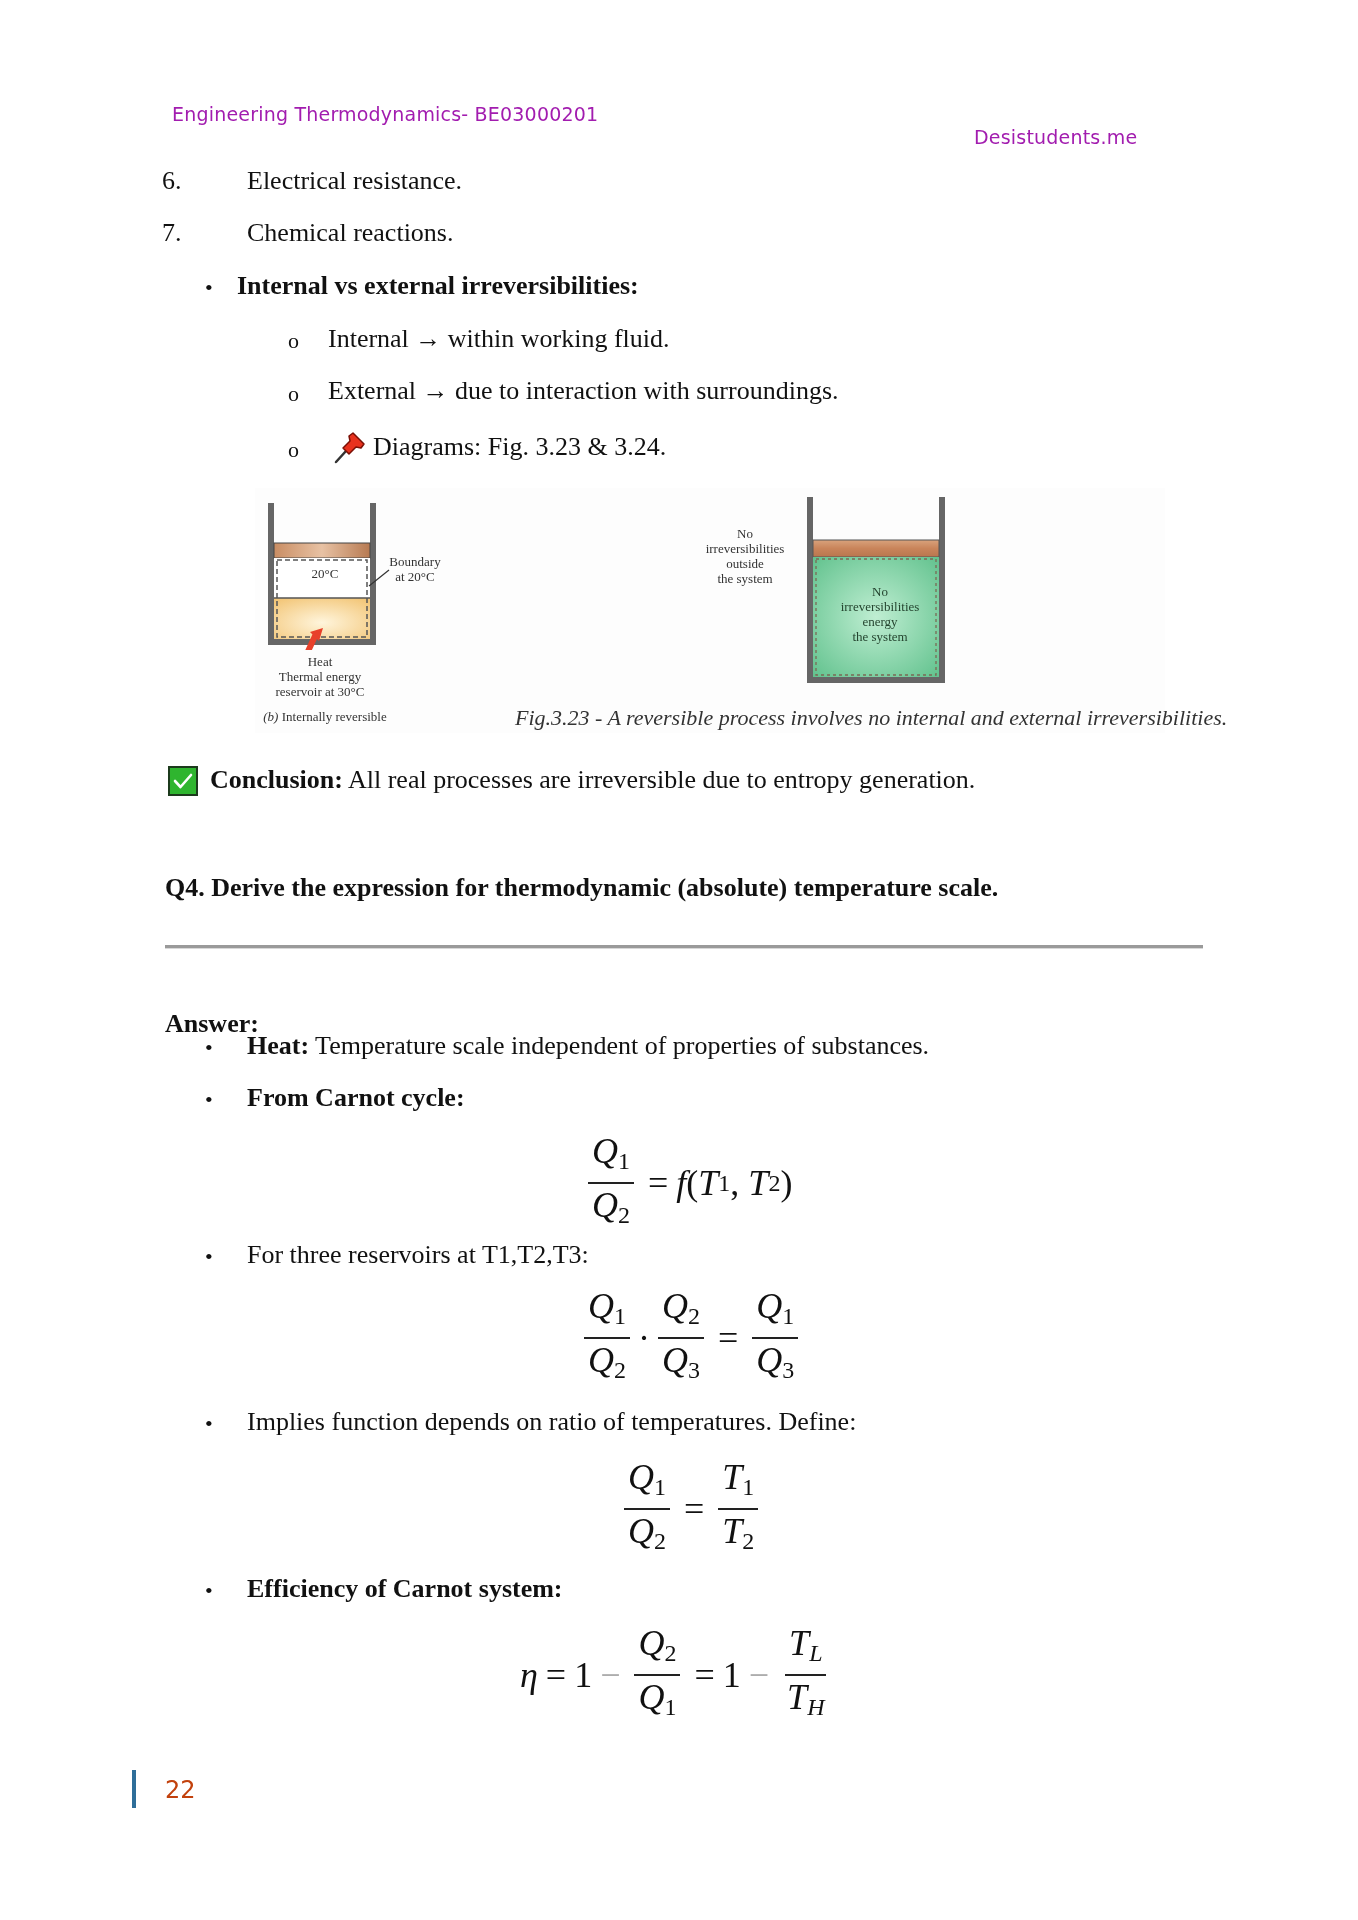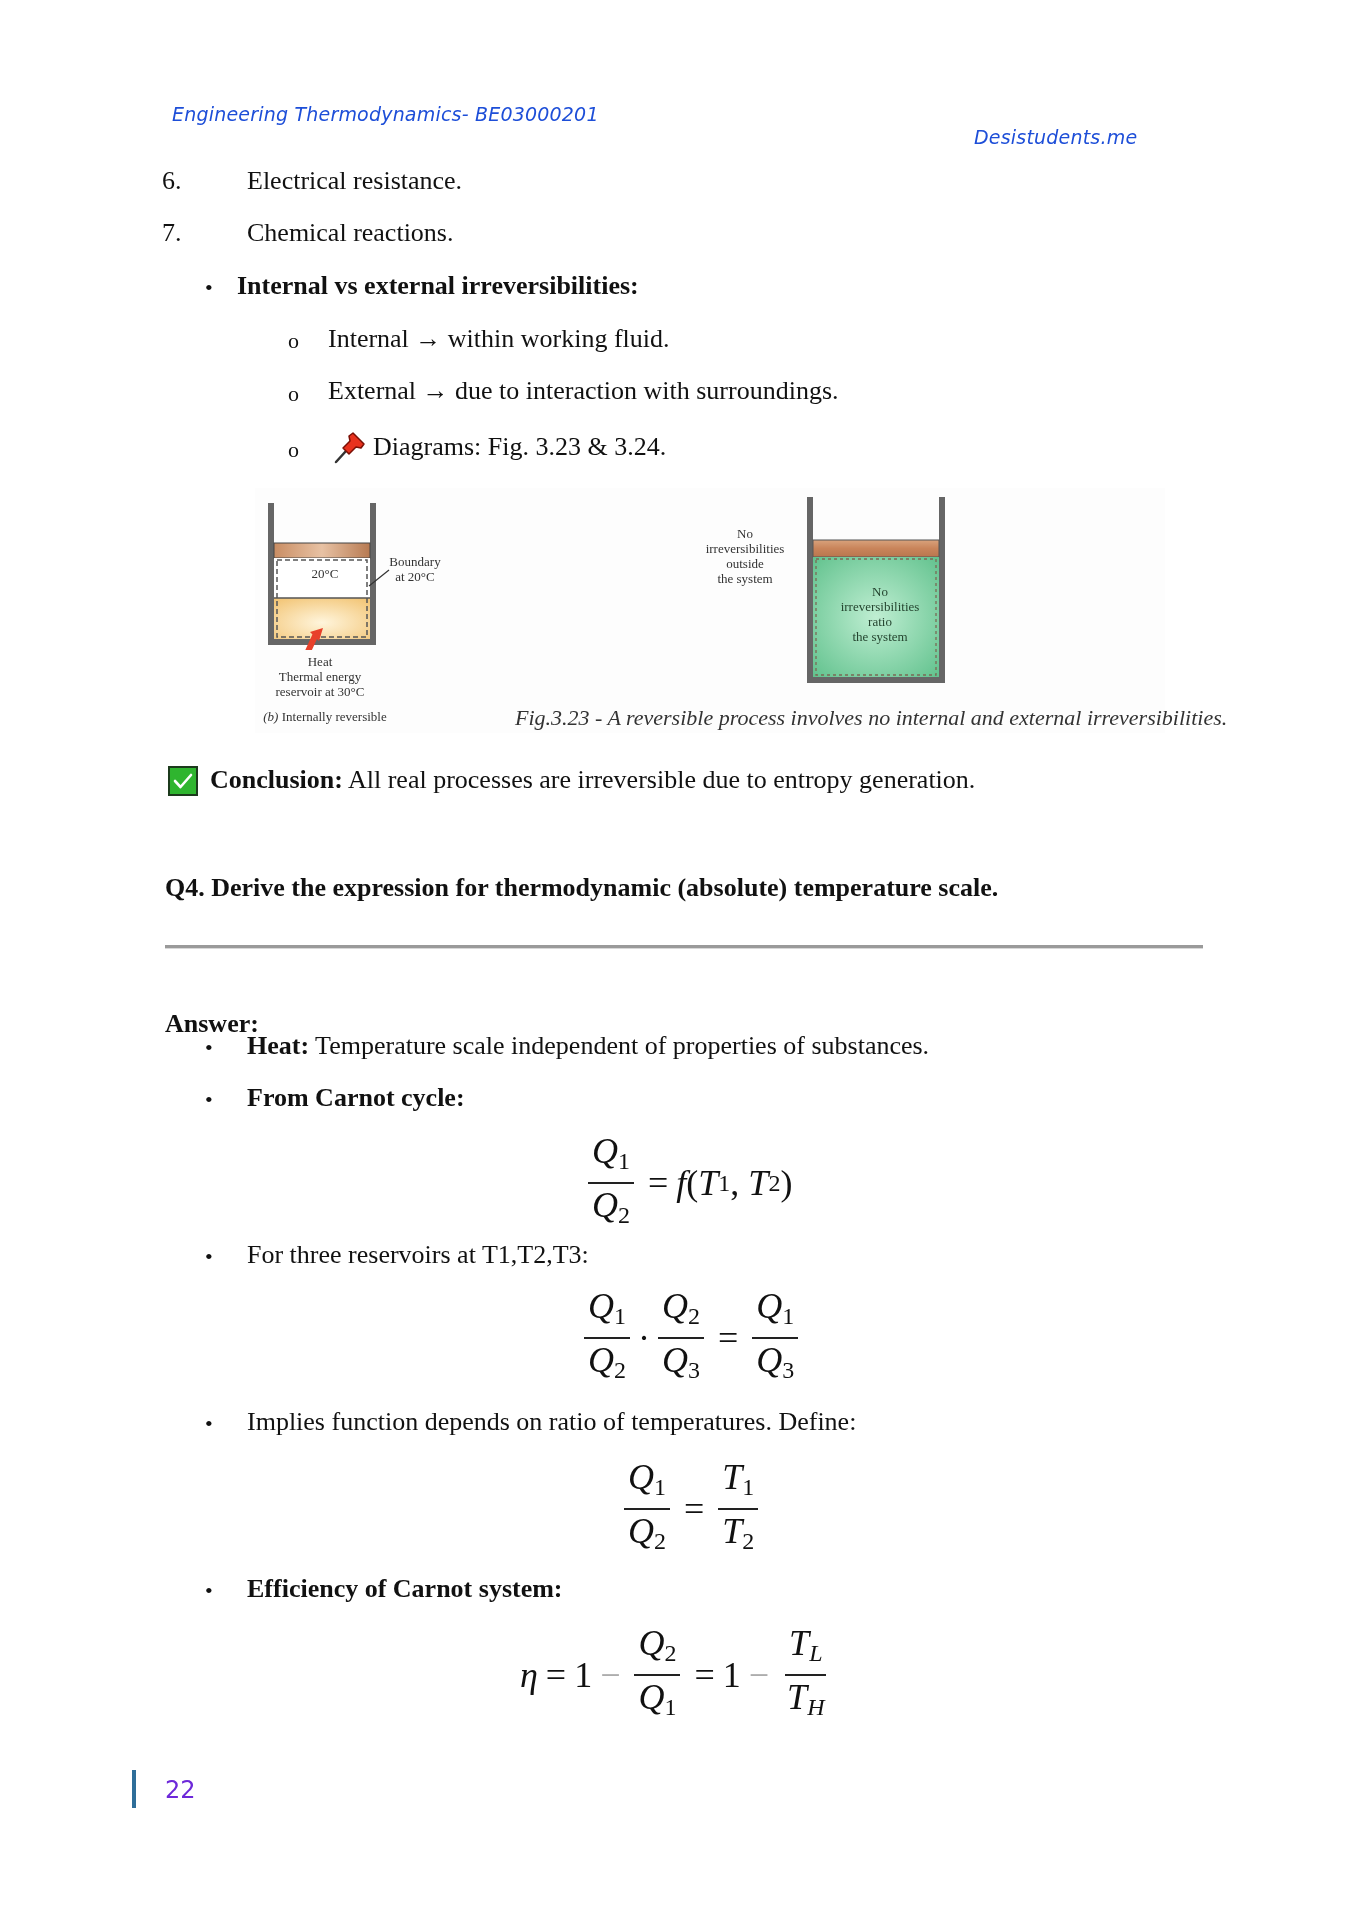--- a/index.html
+++ b/index.html
@@ -1,19 +1,19 @@
 <!DOCTYPE html>
 <html><head>
 <meta charset="utf-8">
 <style>
   html, body { margin:0; padding:0; }
   body { width:1358px; height:1920px; background:#ffffff; position:relative; overflow:hidden;
          font-family:"Liberation Serif", serif; color:#111; }
   .abs { position:absolute; white-space:nowrap; }
-  .hdr { font-family:"DejaVu Sans", sans-serif; font-style:italic; font-size:19px; color:#1d4ed8; top:103px; letter-spacing:0.2px; }
+  .hdr { font-family:"DejaVu Sans", sans-serif; font-size:19px; color:#a21caf; top:103px; letter-spacing:0.2px; }
   .body-t { font-size:26px; line-height:30px; }
   .b { font-weight:bold; }
   .bullet { font-size:22px; }
   .circ { font-size:22px; }
   .fig-t { font-family:"Liberation Serif", serif; font-size:13px; color:#333; text-align:center; line-height:15px; white-space:nowrap; }
   .rule { position:absolute; left:165px; width:1038px; top:945px; height:3px; background:#9a9a9a; border-bottom:1px solid #d8d8d8; }
   .math { font-family:"Liberation Serif", serif; font-style:italic; font-size:36px; color:#111; }
   .frac { display:inline-flex; flex-direction:column; align-items:center; vertical-align:middle; margin:0 6px; }
   .frac .num { padding:0 4px 2px; border-bottom:2px solid #222; line-height:38px; }
   .frac .den { padding:2px 4px 0; line-height:38px; }
@@ -110,21 +110,21 @@
     <rect x="2" y="1" width="6" height="186" fill="#666"></rect>
     <rect x="134" y="1" width="6" height="186" fill="#666"></rect>
     <rect x="2" y="181" width="138" height="6" fill="#666"></rect>
     <rect x="8" y="44" width="126" height="17" fill="url(#piston2)" stroke="#555" stroke-width="1"></rect>
     <rect x="8" y="61" width="126" height="120" fill="url(#greenfill)"></rect>
     <rect x="11" y="63" width="120" height="116" fill="none" stroke="#7a6a55" stroke-width="1.3" stroke-dasharray="3,3"></rect>
   </svg>
   <div class="abs fig-t" style="left:585px; top:96px; width:80px; color:#24442f;">
     <div>No</div>
     <div>irreversibilities</div>
-    <div>ratio</div>
+    <div>energy</div>
     <div>the system</div>
   </div>
   <div class="abs" style="left:260px; top:217px; font-family:'Liberation Serif', serif; font-style:italic; font-size:22px; color:#333;">Fig.3.23 - A reversible process involves no internal and external irreversibilities.</div>
 </div>
 
 <svg class="abs" style="left:168px; top:766px;" width="30" height="30" viewBox="0 0 30 30">
   <rect x="1" y="1" width="28" height="28" fill="#2fb52f" stroke="#1c3a1c" stroke-width="2"></rect>
   <path d="M7 15 L12.5 21 L23 9" fill="none" stroke="#ffffff" stroke-width="2.6" stroke-linecap="round" stroke-linejoin="round"></path>
 </svg>
 <div class="abs body-t" style="left:210px; top:765px;">
@@ -203,13 +203,13 @@
   <span class="op">=</span>
   <span class="up">1</span>
   <span class="op light">−</span>
   <span class="frac">
     <span class="num"><span>T</span><span class="sub" style="font-style:italic;">L</span></span>
     <span class="den"><span>T</span><span class="sub" style="font-style:italic;">H</span></span>
   </span>
 </div>
 
 <div class="abs" style="left:132px; top:1770px; width:4px; height:38px; background:#2e6e99;"></div>
-<div class="abs" style="left:165px; top:1776px; font-family:'DejaVu Sans', sans-serif; font-size:24px; color:#6d28d9;">22</div>
+<div class="abs" style="left:165px; top:1776px; font-family:'DejaVu Sans', sans-serif; font-size:24px; color:#c2410c;">22</div>
 
 </body></html>

